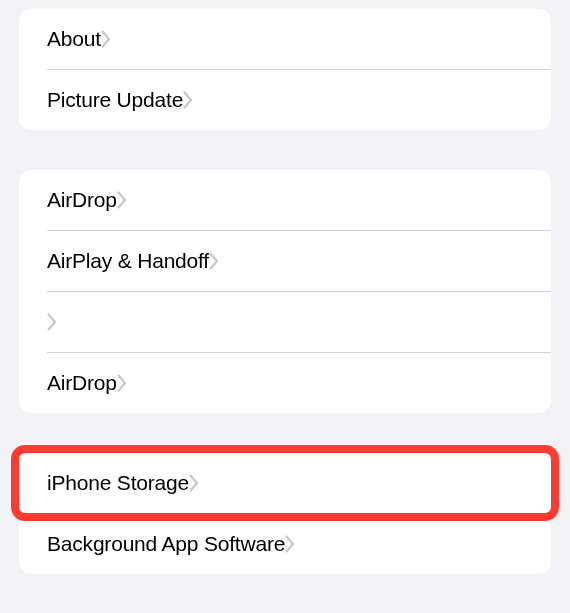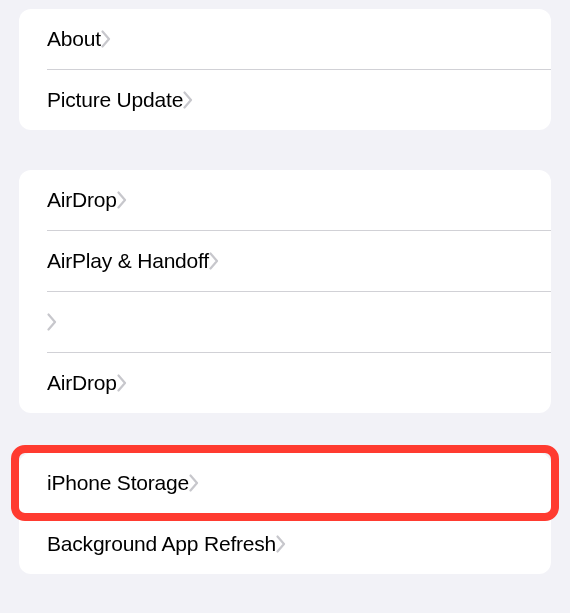--- a/index.html
+++ b/index.html
@@ -130,20 +130,20 @@
   <div class="row">
     <span class="row-label">iPhone Storage</span>
     <span class="chevron">
       <svg viewBox="0 0 10 18" fill="none">
           <path d="M1.5 1.5 L8 9 L1.5 16.5" stroke="#c7c7cc" stroke-width="2.2" stroke-linecap="round" stroke-linejoin="round"></path>
         </svg>
     </span>
   </div>
   <div class="divider"></div>
   <div class="row">
-    <span class="row-label">Background App Refresh</span>
+    <span class="row-label">Background App Software</span>
     <span class="chevron">
       <svg viewBox="0 0 10 18" fill="none">
           <path d="M1.5 1.5 L8 9 L1.5 16.5" stroke="#c7c7cc" stroke-width="2.2" stroke-linecap="round" stroke-linejoin="round"></path>
         </svg>
     </span>
   </div>
 </div>
 
 </body></html>

